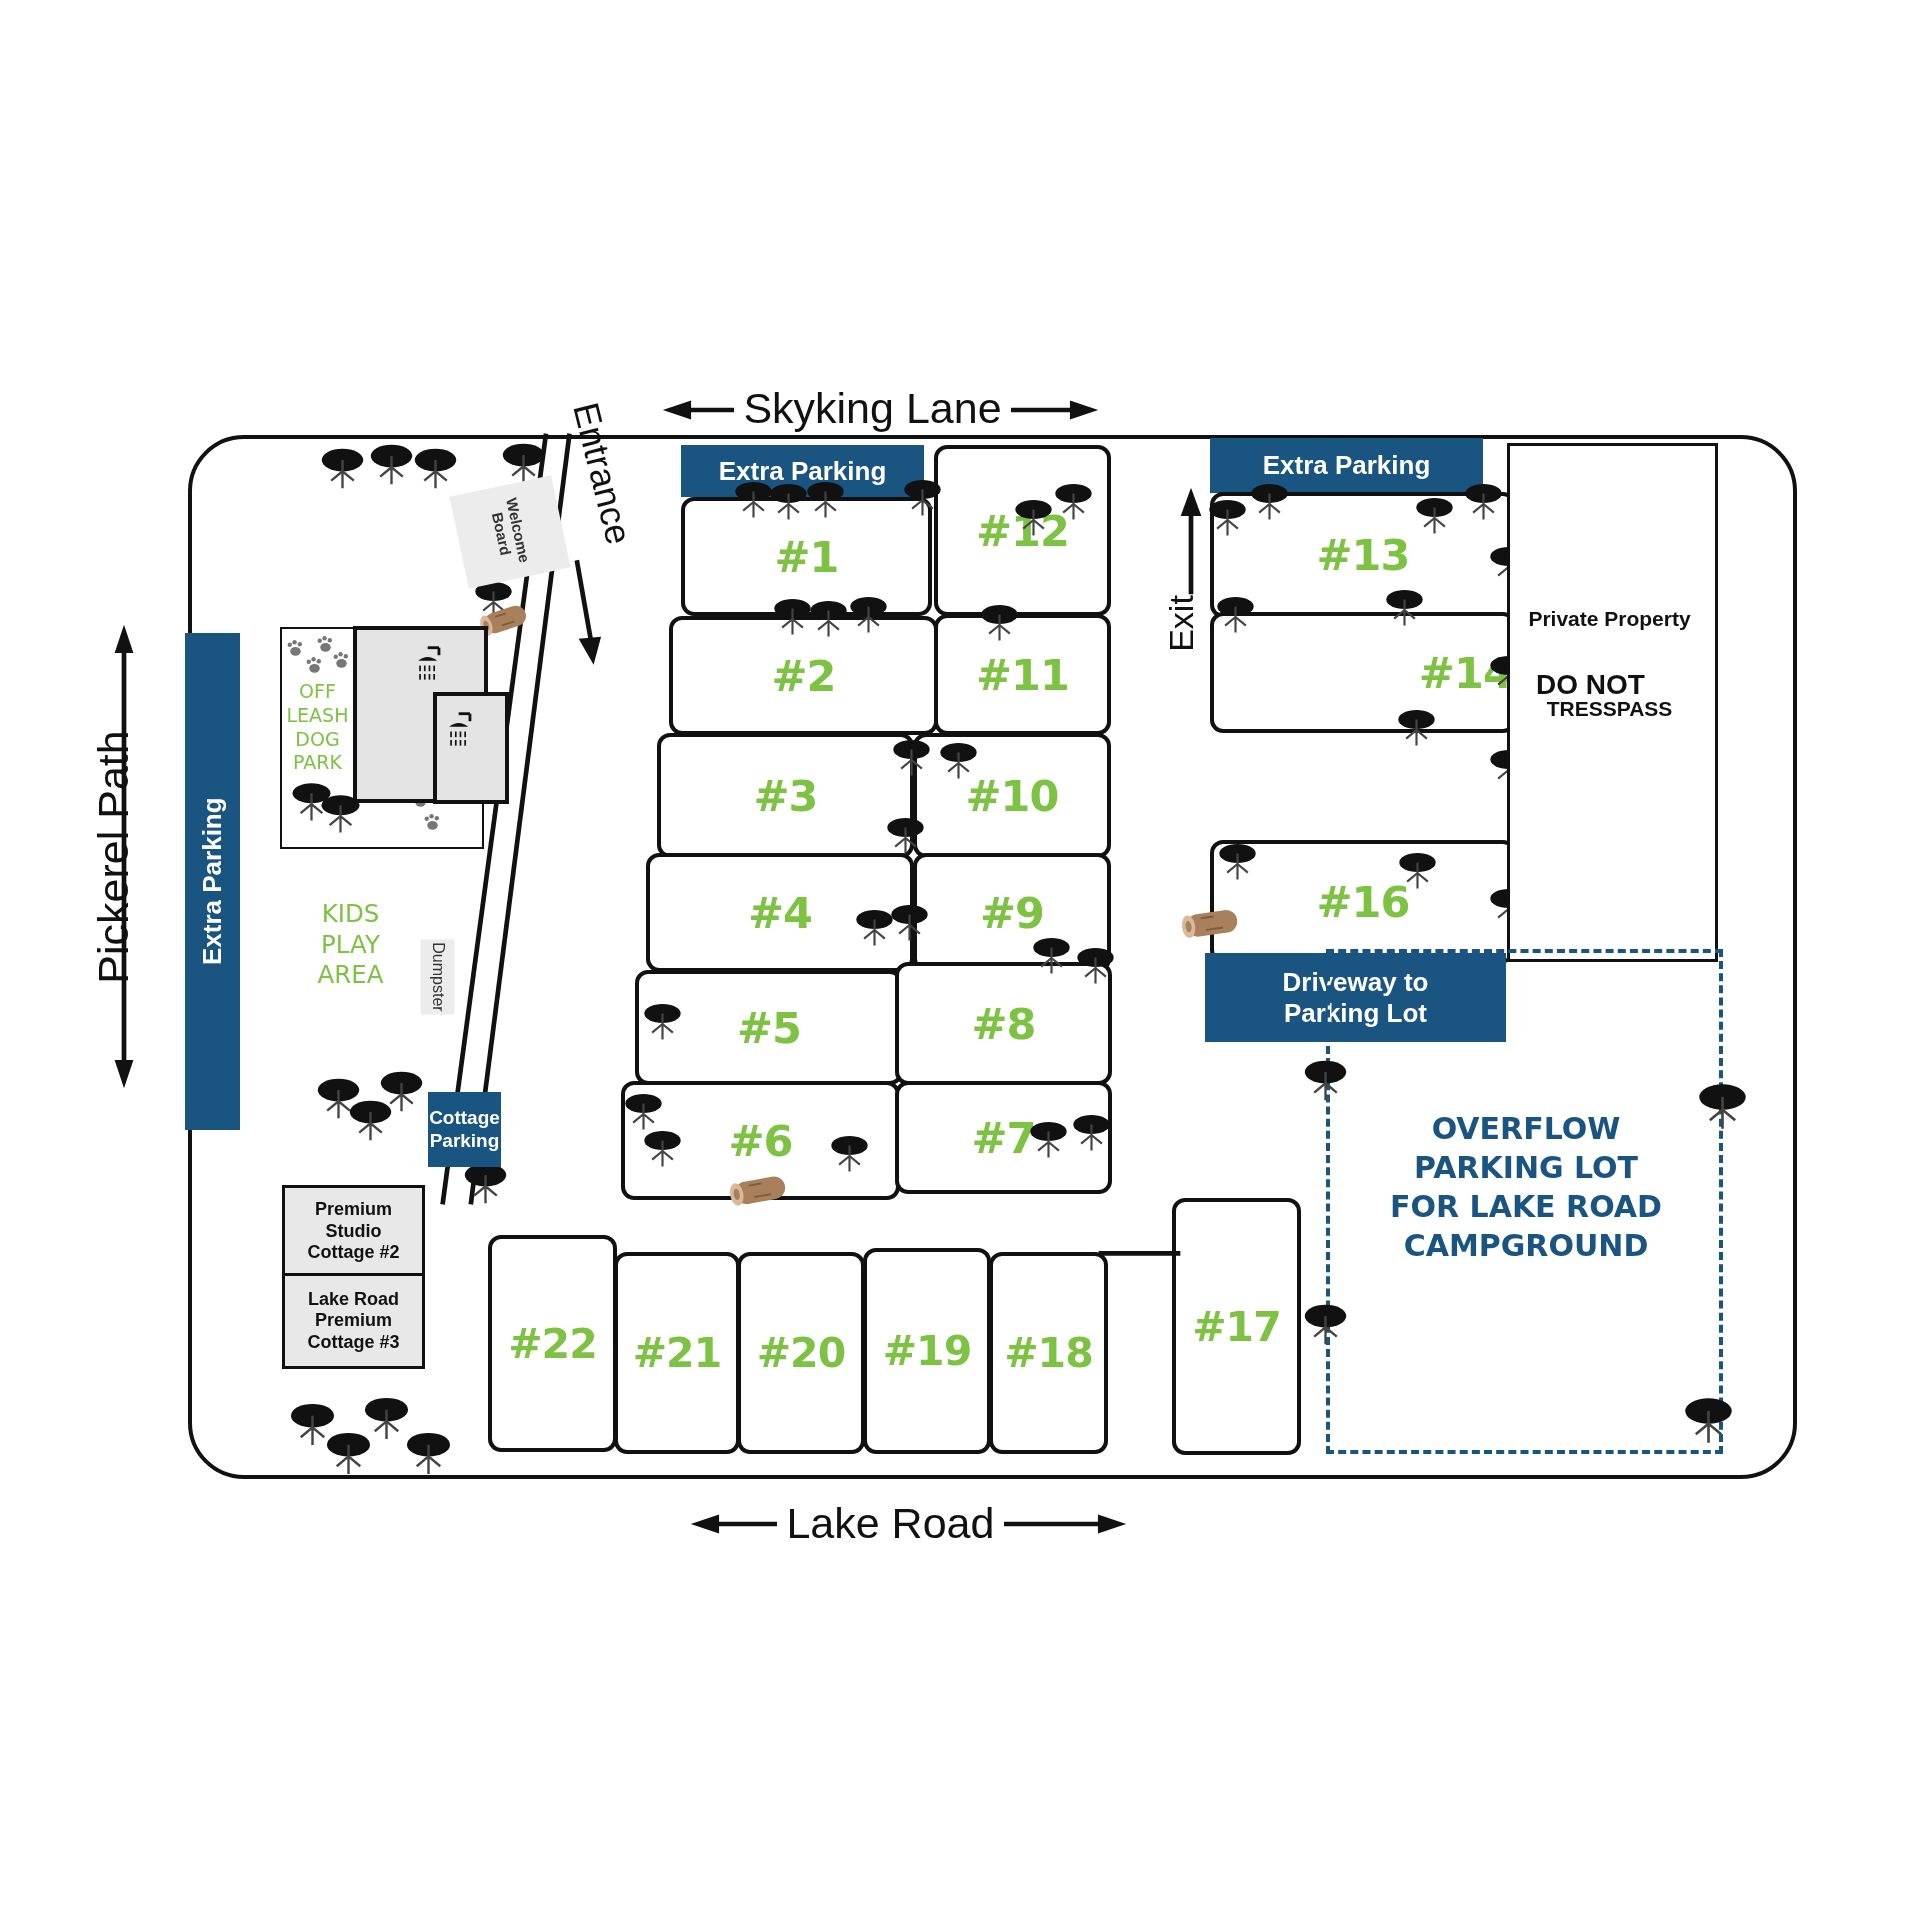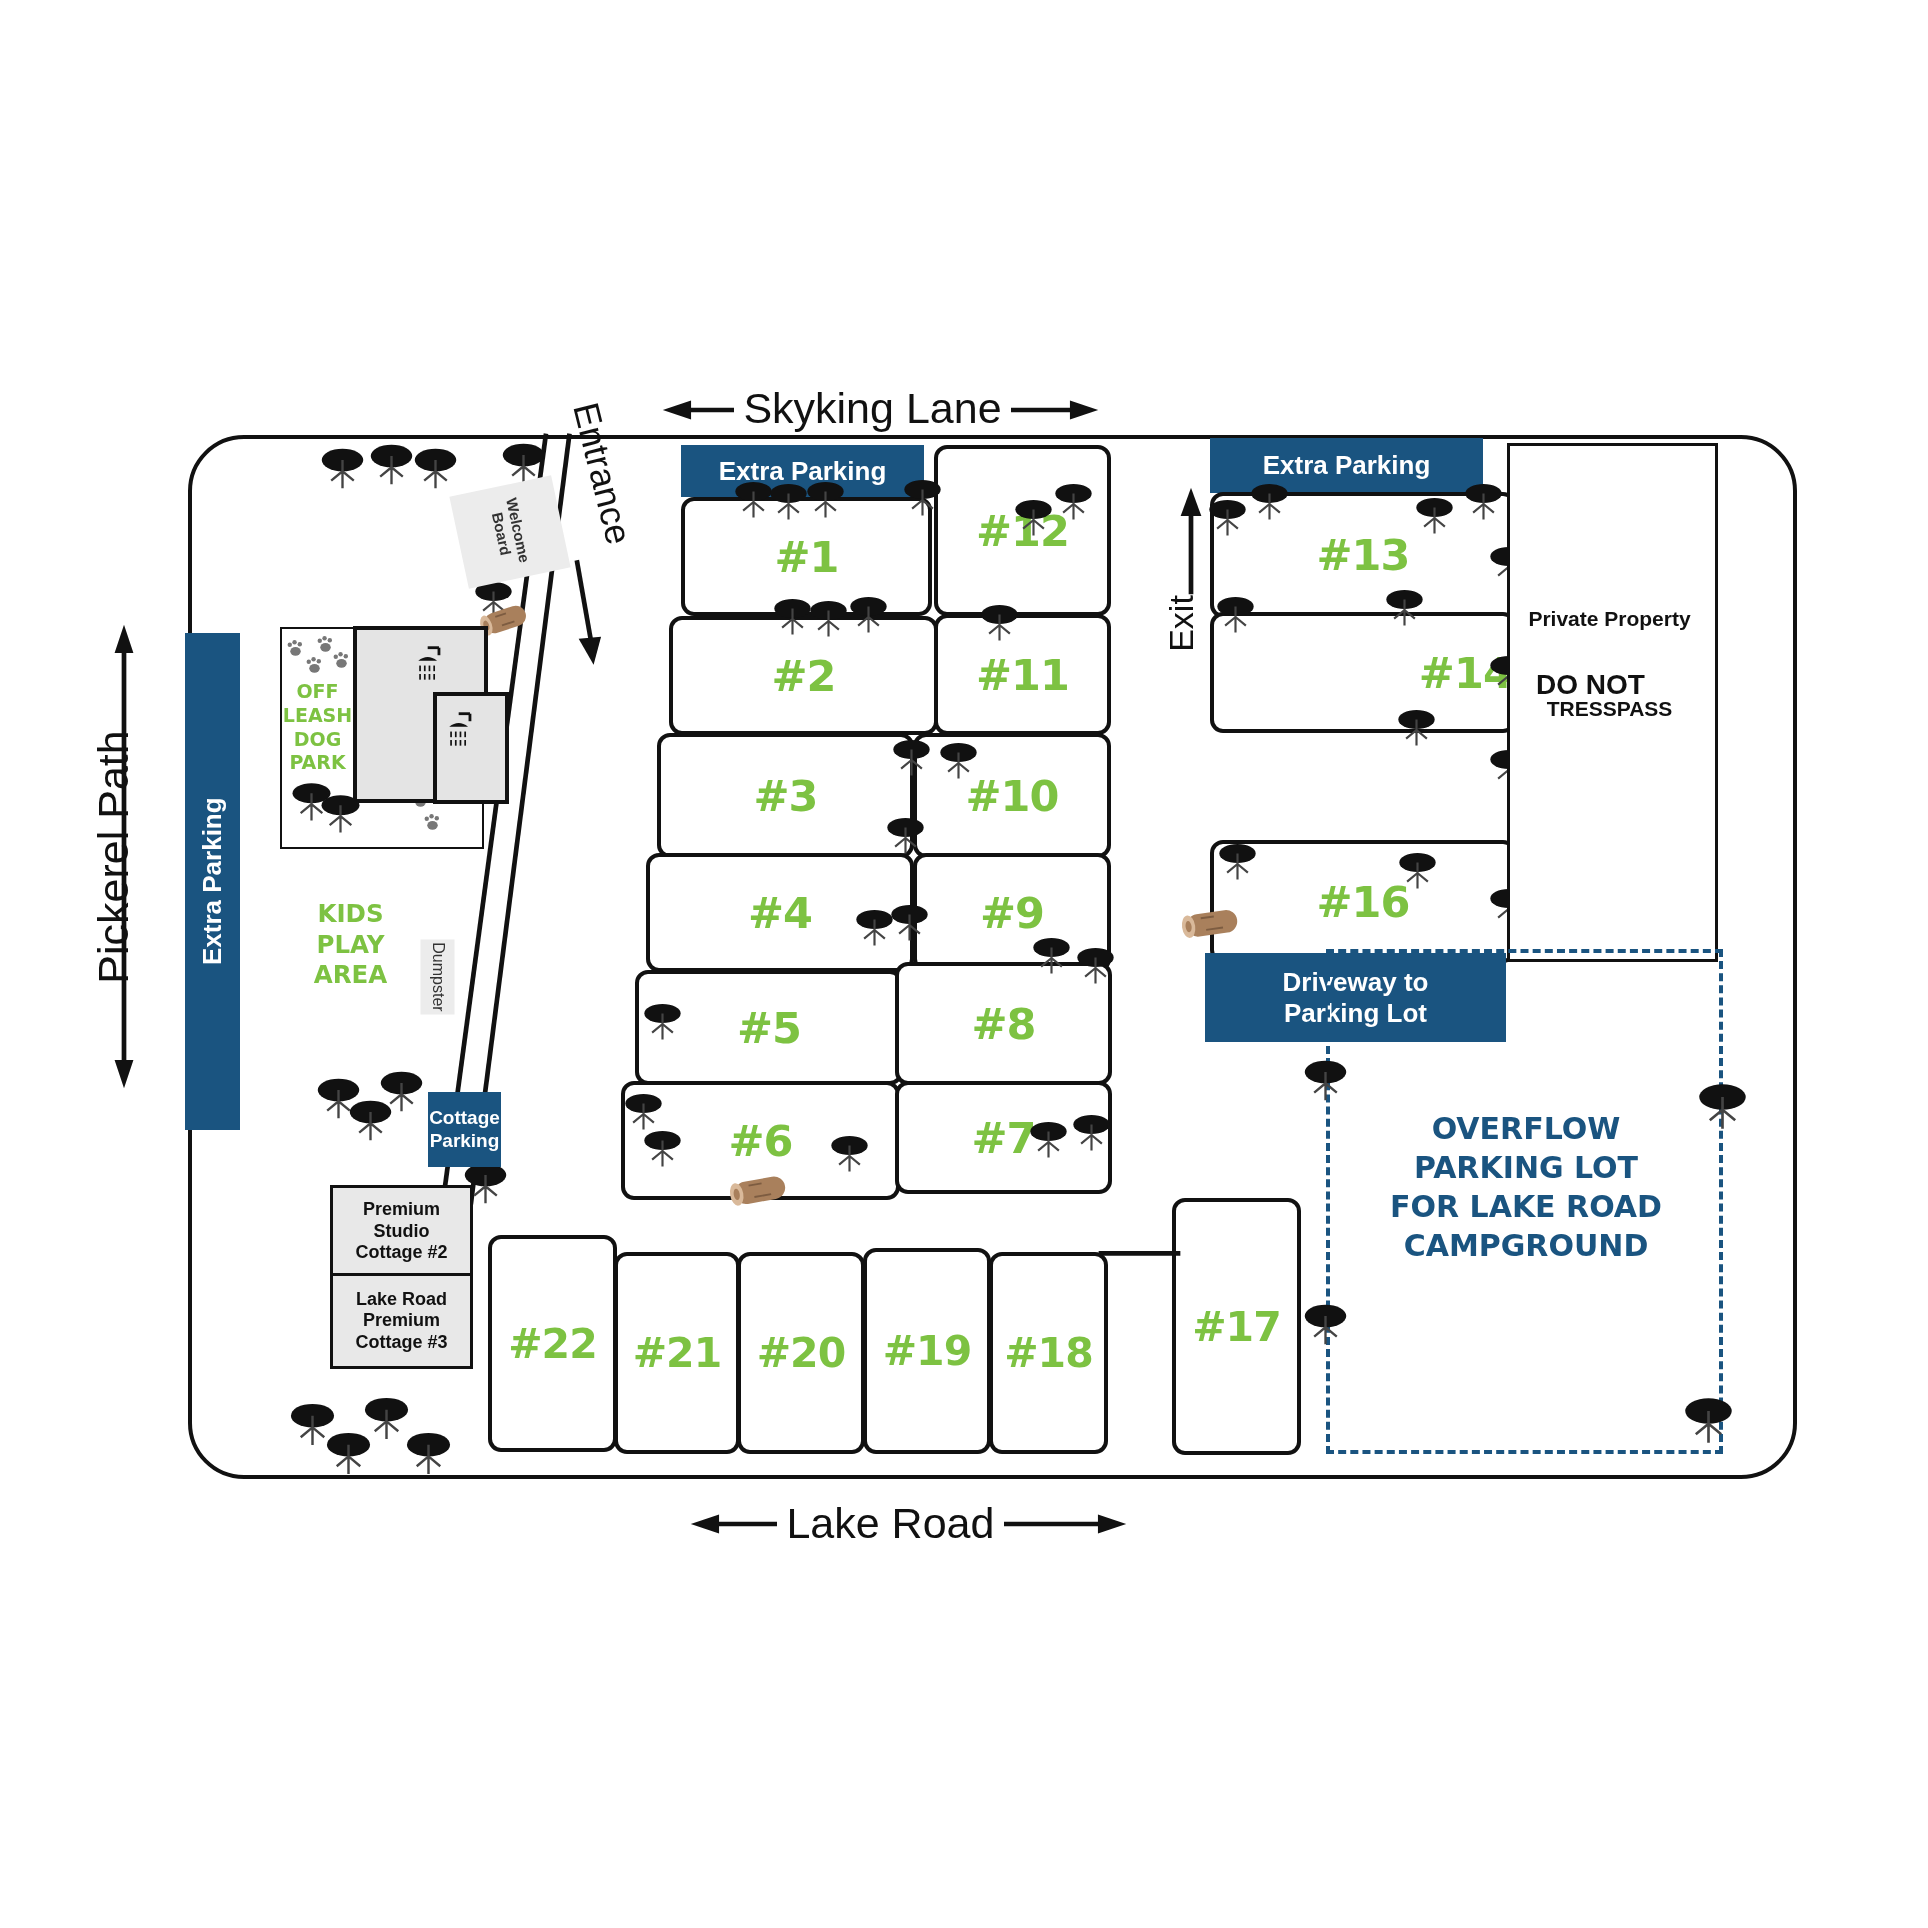--- a/index.html
+++ b/index.html
@@ -33,38 +33,38 @@
   .bb-lg{font-size:26px;}
   .bb-sm{font-size:19px;}
   .vert-banner{
     writing-mode:vertical-rl;transform:rotate(180deg);
   }
 
   
   .grey-box{
     position:absolute;background:#e8e8e8;border:3.8px solid #111;
     display:flex;align-items:center;justify-content:center;text-align:center;
-    color:#111;font-weight:bold;line-height:1.2;margin-left:48px;
+    color:#111;font-weight:bold;line-height:1.2;
   }
   .grey-plain{
     position:absolute;background:#ececec;color:#333;
     display:flex;align-items:center;justify-content:center;text-align:center;
   }
 
   
   .outline-box{position:absolute;border:2.8px solid #111;background:#fff;}
   .shower-box{position:absolute;background:#e4e4e4;border:4.7px solid #111;}
 
   
   .road-label{
     position:absolute;color:#111;font-size:43px;white-space:nowrap;
     font-family:"Liberation Sans",sans-serif;
   }
   .green-label{
-    position:absolute;color:#7dc242;font-weight:bold;text-align:center;
+    position:absolute;color:#7dc242;font-weight:normal;text-align:center;
     font-family:"DejaVu Sans",sans-serif;line-height:1.25;
   }
   .blue-text{
     position:absolute;color:#1a5480;font-weight:bold;text-align:center;
     font-family:"DejaVu Sans",sans-serif;line-height:1.3;
   }
   .dark-text{position:absolute;color:#111;text-align:center;font-weight:bold;}
 
   .dashed-lot{position:absolute;border:4.7px dashed #1a5480;background:transparent;}
 

